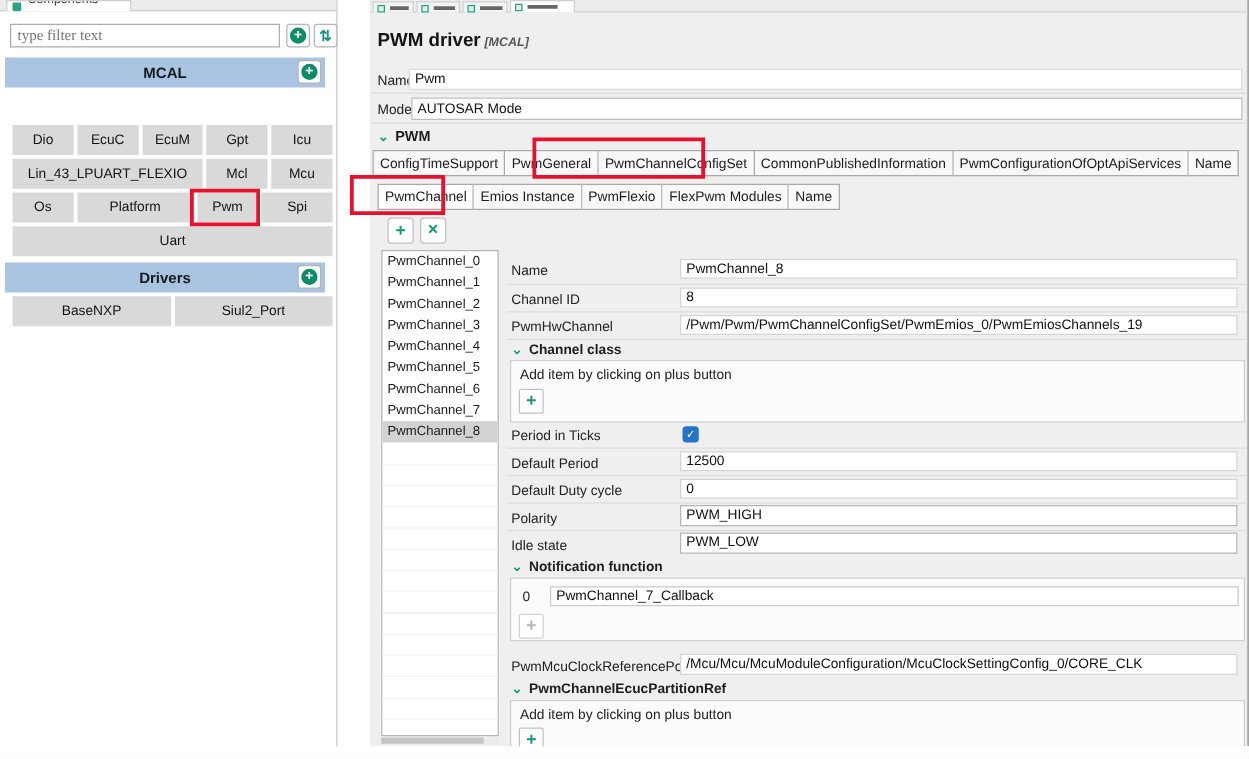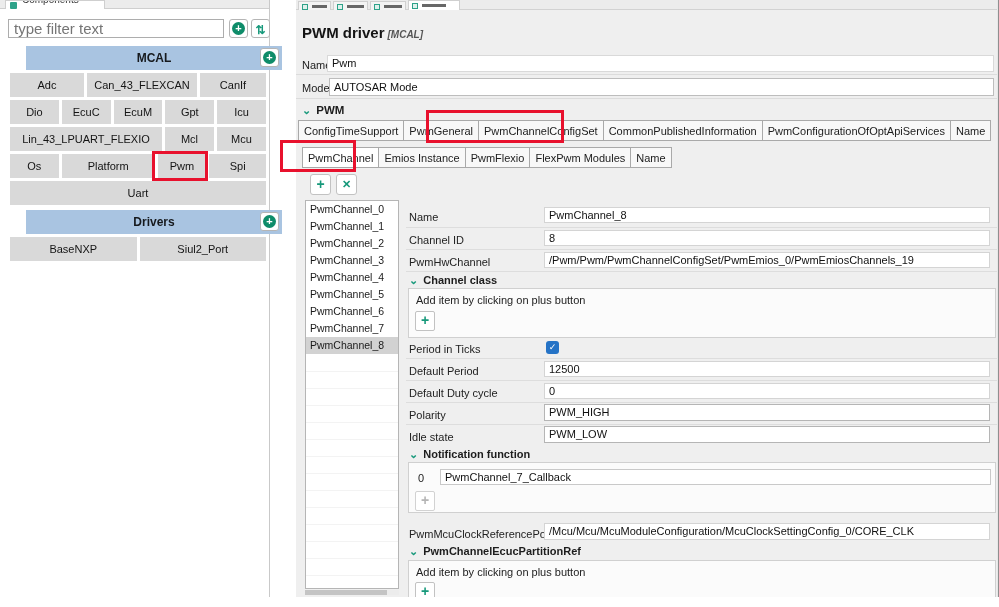--- a/index.html
+++ b/index.html
@@ -5,26 +5,26 @@
   * { margin:0; padding:0; box-sizing:border-box; }
   body { width:999px; height:607px; background:#fff; font-family:"Liberation Sans", sans-serif; position:relative; overflow:hidden; }
   #canvas { position:absolute; left:0; top:0; width:999px; height:607px; }
 
   
   .lp { position:absolute; left:0; top:0; width:270px; height:597px; background:#fff; border-right:1px solid #c9c9c9; }
   .lp-tabbar { position:absolute; left:0; top:0; width:100%; height:9px; background:#ececec; border-bottom:1px solid #cfcfcf; }
   .lp-tab { position:absolute; left:5px; top:0; width:100px; height:9px; background:#fff; border:1px solid #cfcfcf; border-bottom:none; overflow:hidden; }
   .lp-tab .mini-ic { position:absolute; left:4px; top:1px; width:7px; height:7px; background:#2ea289; border-radius:1px; }
   .lp-tab .lbl { position:absolute; left:16px; top:-7px; font-size:10px; color:#333; white-space:nowrap; }
-  .filter-input { position:absolute; left:8px; top:19px; width:216px; height:19px; border:1px solid #adadad; font-size:15px; padding:0 5px; color:#555; background:#fff; font-family:Liberation Sans, sans-serif; }
+  .filter-input { position:absolute; left:8px; top:19px; width:216px; height:19px; border:1px solid #adadad; font-size:12px; padding:0 5px; color:#555; background:#fff; font-family:Liberation Serif, serif; }
   .filter-input::placeholder { color:#757575; }
   .icon-btn { position:absolute; width:19px; height:19px; background:#fff; border:1px solid #b5b5b5; border-radius:3px; text-align:center; }
   .pc { width:13px; height:13px; border-radius:50%; background:#0e8c69; color:#fff; font-size:11px; line-height:12px; text-align:center; margin:2px auto 0; font-weight:bold; }
   .sort-glyph { color:#17997b; font-size:12px; line-height:17px; font-weight:bold; }
-  .grp { position:absolute; left:26px; width:256px; height:24px; background:#a9c4e1; }
+  .grp { position:absolute; left:4px; width:256px; height:24px; background:#a9c4e1; }
   .grp .t { width:100%; text-align:center; font-weight:bold; font-size:12px; line-height:24px; color:#16191d; }
   .grp .icon-btn { right:3px; top:2px; }
   .brow { position:absolute; left:10px; width:256px; height:24px; display:flex; gap:3px; }
   .pbtn { background:#d9d9d9; display:flex; align-items:center; justify-content:center; font-size:11px; color:#141414; white-space:nowrap; overflow:hidden; }
 
   
   .rp { position:absolute; left:296px; top:0; width:744px; height:597px; background:#efefef; overflow:hidden; }
   .rp-tabbar { position:absolute; left:0; top:0; width:100%; height:10px; background:#ececec; border-bottom:1px solid #d2d2d2; }
   .rtab { position:absolute; top:1px; height:9px; background:#f4f4f4; border:1px solid #d0d0d0; border-bottom:none; }
   .rtab.active { background:#fff; height:10px; top:0; }
@@ -85,25 +85,20 @@
       <span class="sort-glyph">⇅</span>
     </div>
 
     <div class="grp" style="top:46px;">
       <div class="t">MCAL</div>
       <div class="icon-btn">
         <div class="pc">+</div>
       </div>
     </div>
 
-    <div class="brow" style="top:73px;">
-      <div class="pbtn" style="flex:74;">Adc</div>
-      <div class="pbtn" style="flex:110;">Can_43_FLEXCAN</div>
-      <div class="pbtn" style="flex:66;">CanIf</div>
-    </div>
     <div class="brow" style="top:100px;">
       <div class="pbtn" style="flex:1;">Dio</div>
       <div class="pbtn" style="flex:1;">EcuC</div>
       <div class="pbtn" style="flex:1;">EcuM</div>
       <div class="pbtn" style="flex:1;">Gpt</div>
       <div class="pbtn" style="flex:1;">Icu</div>
     </div>
     <div class="brow" style="top:127px;text-align:center;">
       <div class="pbtn" style="flex:152;">Lin_43_LPUART_FLEXIO</div>
       <div class="pbtn" style="flex:49;">Mcl</div>

